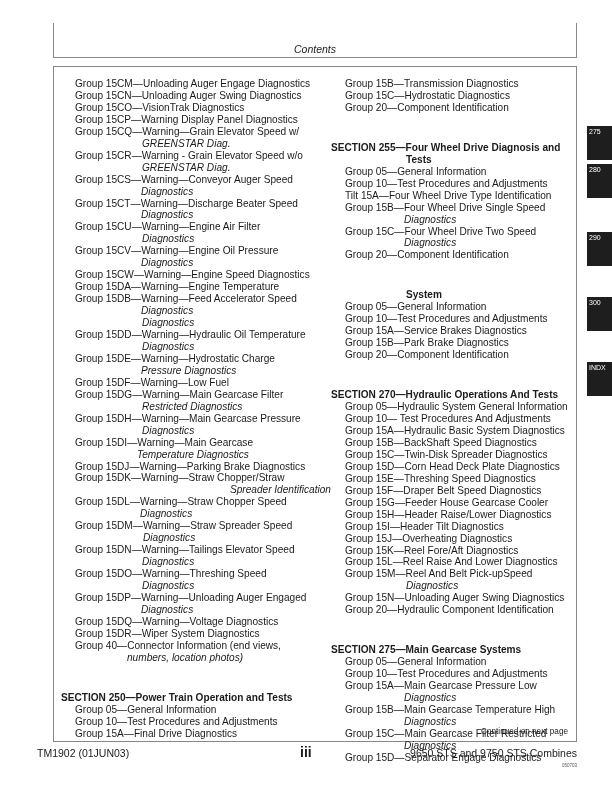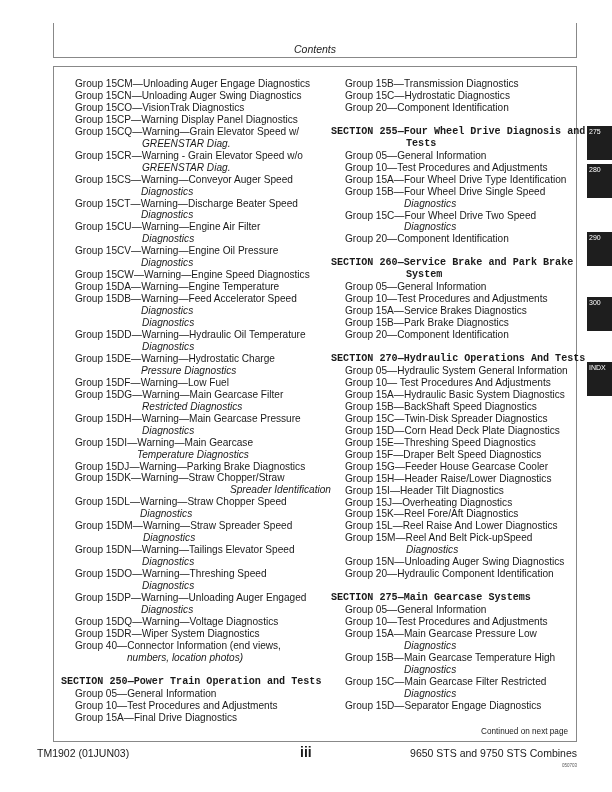--- a/index.html
+++ b/index.html
@@ -9,21 +9,21 @@
                 border-left: 1px solid #888; border-right: 1px solid #888; border-bottom: 1px solid #888; box-sizing: border-box; }
   .header-title { position: absolute; left: 0; right: 0; top: 20px; text-align: center;
                   font-style: italic; font-size: 10.5px; color: #222; }
   .body-box { position: absolute; left: 53px; top: 66px; width: 524px; height: 676px;
               border: 1px solid #888; box-sizing: border-box; }
   .col { position: absolute; top: 78px; font-size: 10.1px; line-height: 11.95px; }
   .col.left { left: 61px; width: 270px; }
   .col.right { left: 331px; width: 248px; }
   .entry { position: relative; padding-left: 14px; white-space: nowrap; }
   .entry .cont { display: block; font-style: italic; }
-  .section { font-weight: bold; margin-top: 12px; white-space: nowrap; font-family: Liberation Mono, monospace; }
+  .section { font-weight: bold; margin-top: 28px; white-space: nowrap; }
   .section .cont { display: block; }
   .continued { position: absolute; right: 44px; top: 727px; font-size: 8.2px; font-weight: normal; }
   .tab { position: absolute; left: 587px; width: 25px; height: 34px; background: #1e1e1e;
          color: #ffffff; font-size: 7px; padding: 2px 0 0 2px; box-sizing: border-box; }
   .footer-left { position: absolute; left: 37px; top: 747px; font-size: 10.5px; }
   .footer-center { position: absolute; left: 300px; top: 744px; font-size: 14px; font-weight: bold; }
   .footer-right { position: absolute; right: 35px; top: 747px; font-size: 10.5px; }
   .footer-code { position: absolute; right: 35px; top: 763px; font-size: 4.5px; color: #555; }
   .footer-pn { position: absolute; right: 35px; top: 807px; font-size: 8.5px; }
 </style>
@@ -72,25 +72,25 @@
     <div class="entry"><span>Group 10—Test Procedures and Adjustments</span></div>
     <div class="entry"><span>Group 15A—Final Drive Diagnostics</span></div>
   </div>
 <div class="col right" id="col-right">
     <div class="entry"><span>Group 15B—Transmission Diagnostics</span></div>
     <div class="entry"><span>Group 15C—Hydrostatic Diagnostics</span></div>
     <div class="entry"><span>Group 20—Component Identification</span></div>
     <div class="section"><span>SECTION 255—Four Wheel Drive Diagnosis and</span><span class="cont" style="padding-left: 75px;">Tests</span></div>
     <div class="entry"><span>Group 05—General Information</span></div>
     <div class="entry"><span>Group 10—Test Procedures and Adjustments</span></div>
-    <div class="entry"><span>Group 15A—Four Wheel Drive Type Identification</span></div>
+    <div class="entry"><span>Tilt 15A—Four Wheel Drive Type Identification</span></div>
     <div class="entry"><span>Group 15B—Four Wheel Drive Single Speed</span><span class="cont" style="padding-left: 59px;">Diagnostics</span></div>
     <div class="entry"><span>Group 15C—Four Wheel Drive Two Speed</span><span class="cont" style="padding-left: 59px;">Diagnostics</span></div>
     <div class="entry"><span>Group 20—Component Identification</span></div>
-    <div class="section"><span>SECTION 260—Service Brake and Park Brake</span><span class="cont" style="padding-left: 75px;">System</span></div>
+    <div class="section"><span class="cont" style="padding-left: 75px;">System</span></div>
     <div class="entry"><span>Group 05—General Information</span></div>
     <div class="entry"><span>Group 10—Test Procedures and Adjustments</span></div>
     <div class="entry"><span>Group 15A—Service Brakes Diagnostics</span></div>
     <div class="entry"><span>Group 15B—Park Brake Diagnostics</span></div>
     <div class="entry"><span>Group 20—Component Identification</span></div>
     <div class="section"><span>SECTION 270—Hydraulic Operations And Tests</span></div>
     <div class="entry"><span>Group 05—Hydraulic System General Information</span></div>
     <div class="entry"><span>Group 10— Test Procedures And Adjustments</span></div>
     <div class="entry"><span>Group 15A—Hydraulic Basic System Diagnostics</span></div>
     <div class="entry"><span>Group 15B—BackShaft Speed Diagnostics</span></div>

